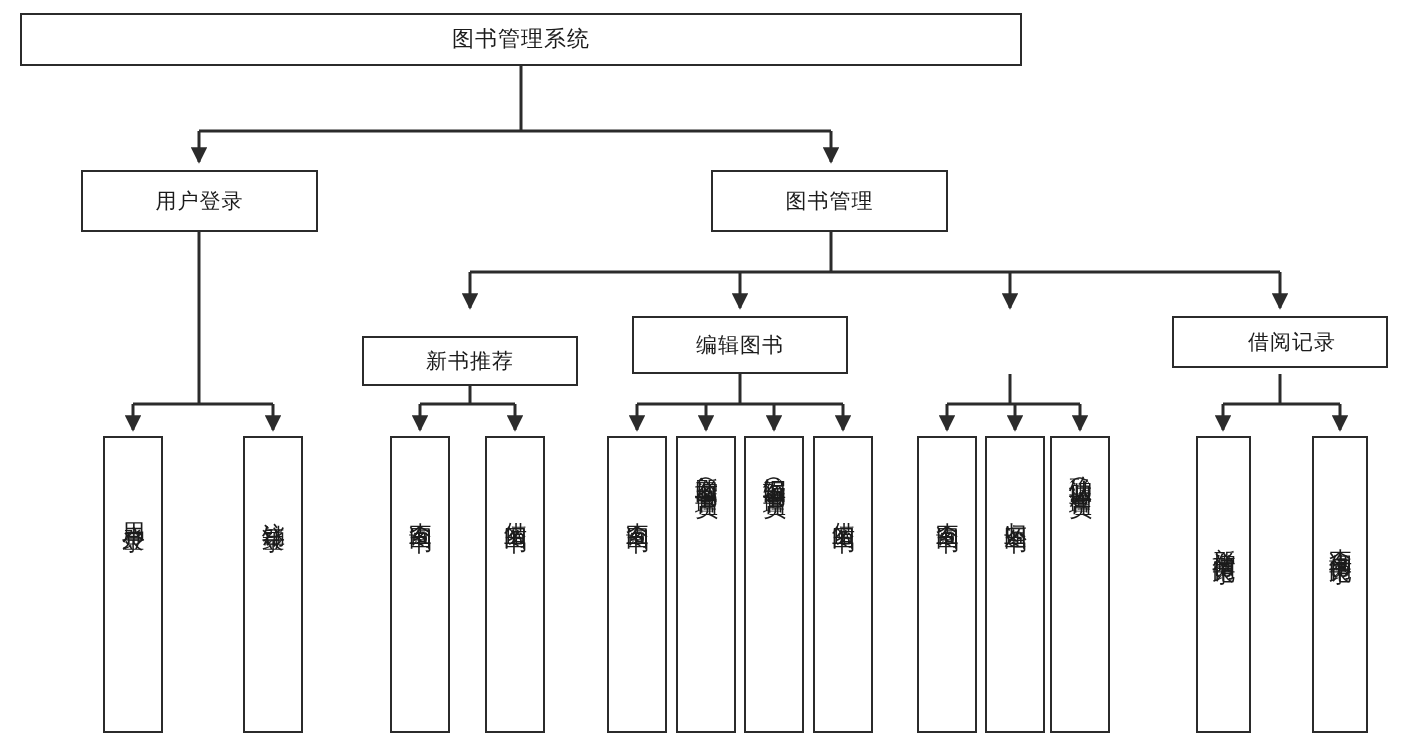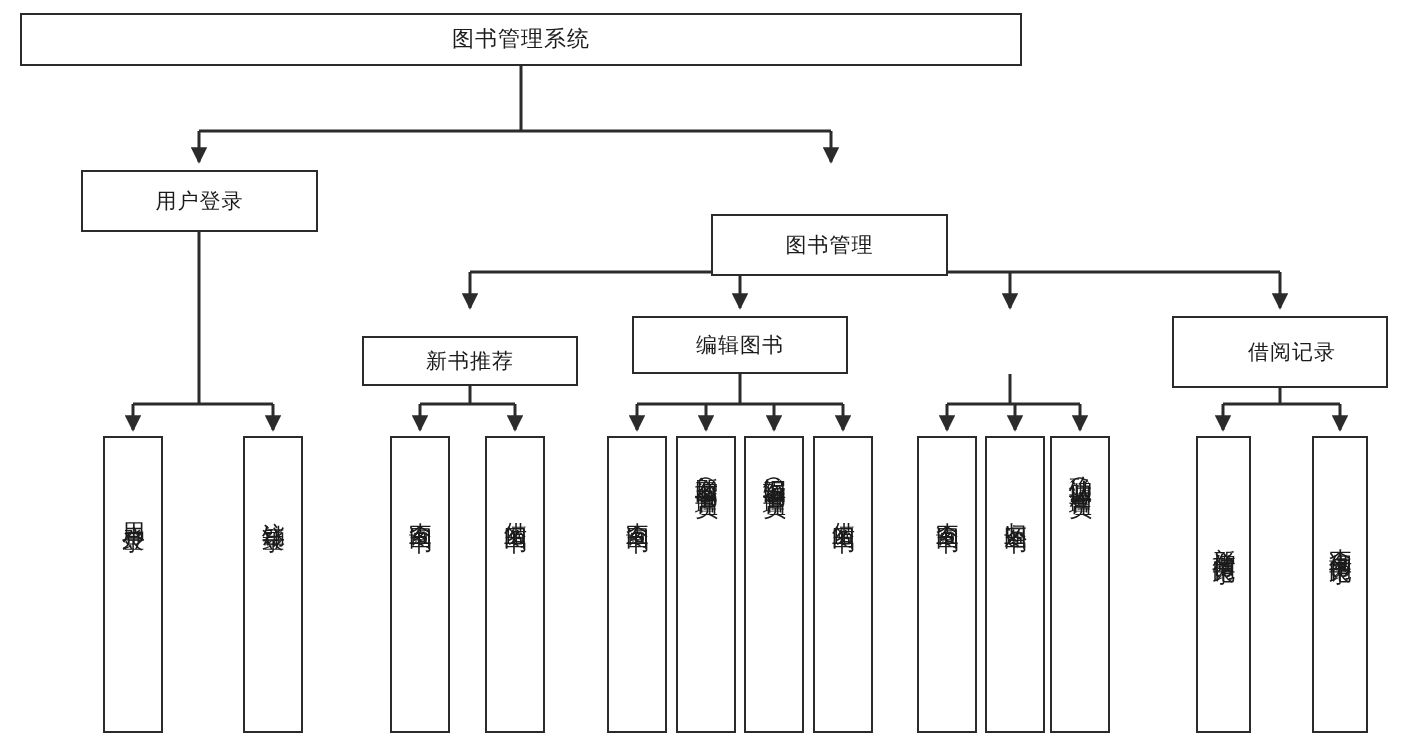--- a/index.html
+++ b/index.html
@@ -136,31 +136,31 @@
     </g>
   </svg>
 
   <div class="node root horizontal" style="left:20px; top:13px; width:1002px; height:53px;">
     <span class="node-label">图书管理系统</span>
   </div>
 
   <div class="node horizontal" style="left:81px; top:170px; width:237px; height:62px;">
     <span class="node-label">用户登录</span>
   </div>
-  <div class="node horizontal" style="left:711px; top:170px; width:237px; height:62px;margin-top:44px;">
+  <div class="node horizontal" style="left:711px; top:170px; width:237px; height:62px;">
     <span class="node-label">图书管理</span>
   </div>
 
   <div class="node horizontal" style="left:362px; top:336px; width:216px; height:50px;">
     <span class="node-label">新书推荐</span>
   </div>
   <div class="node horizontal" style="left:632px; top:316px; width:216px; height:58px;">
     <span class="node-label">编辑图书</span>
   </div>
-  <div class="node horizontal" style="left:1172px; top:316px; width:216px; height:72px;padding-left:24px;">
+  <div class="node horizontal" style="left:1172px; top:316px; width:216px; height:52px;padding-left:24px;">
     <span class="node-label">借阅记录</span>
   </div>
 
   <div class="node vertical short" style="left:103px; top:436px; width:60px; height:297px;">
     <span class="node-label">用户登录</span>
   </div>
   <div class="node vertical short" style="left:243px; top:436px; width:60px; height:297px;">
     <span class="node-label">注销登录</span>
   </div>
 

